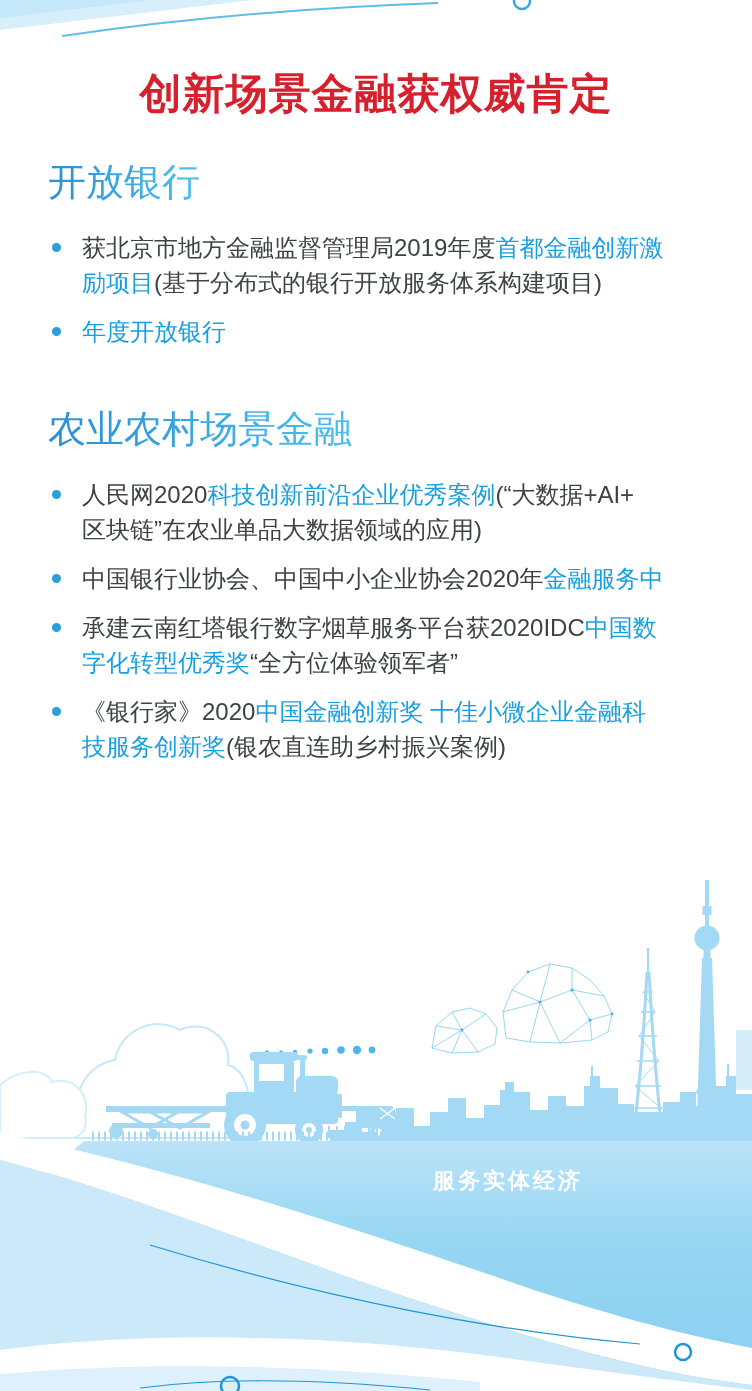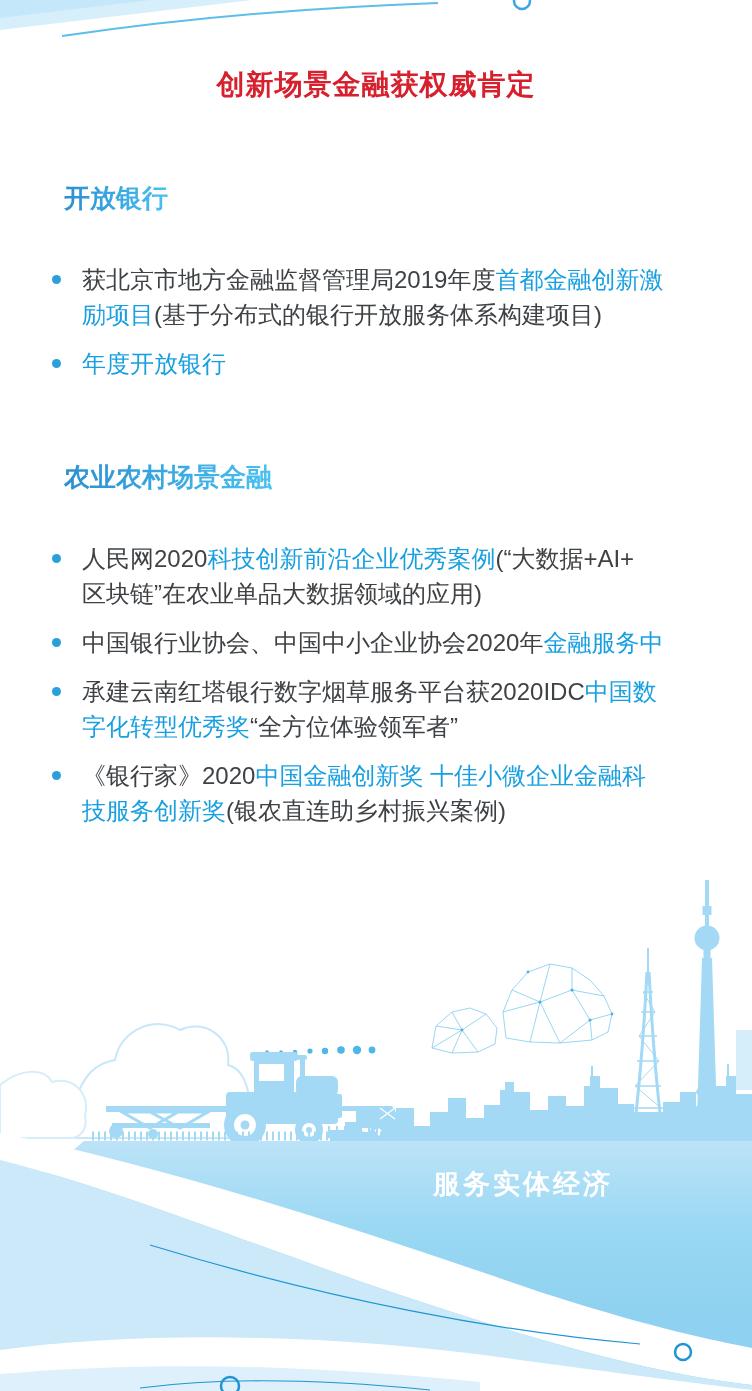--- a/index.html
+++ b/index.html
@@ -4,46 +4,46 @@
 <style>
   html,body{margin:0;padding:0;}
   body{
     width:752px;height:1391px;position:relative;overflow:hidden;background:#ffffff;
     font-family:"Liberation Sans","DejaVu Sans",sans-serif;
   }
   .top-decor{position:absolute;top:0;left:0;z-index:0;}
   .bottom-decor{position:absolute;top:880px;left:0;z-index:0;}
   .page-title{
     position:absolute;top:66px;left:0;width:752px;text-align:center;margin:0;
-    font-size:28px;font-weight:bold;color:#d7202e;letter-spacing:1px;z-index:2;
+    font-size:42px;font-weight:bold;color:#d7202e;letter-spacing:1px;z-index:2;
   }
   .content{position:absolute;top:160px;left:48px;width:670px;z-index:2;}
   .section-heading{
-    margin:16px;font-size:26px;font-weight:bold;line-height:44px;color:#2f9fdb;
+    margin:0;font-size:38px;font-weight:normal;line-height:44px;color:#2f9fdb;
   }
   @supports (-webkit-background-clip:text){
     .section-heading{
       display:inline-block;
       background:linear-gradient(90deg,#2b8fd3 0%,#49c1f0 100%);
       -webkit-background-clip:text;
       -webkit-text-fill-color:transparent;
     }
   }
   .bullet-list{list-style:none;margin:26px 0 0 0;padding:0;}
   .bullet{position:relative;padding-left:34px;margin-bottom:14px;}
   .bullet .dot{
     position:absolute;left:4px;top:13px;width:9px;height:9px;border-radius:50%;
     background:#2aa0d8;
   }
   .line{font-size:24px;line-height:35px;color:#3f4245;white-space:nowrap;}
   .line .hl{color:#189fe0;font-weight:normal;}
   .section + .section{margin-top:58px;}
   .slogan{
     position:absolute;left:433px;top:1166px;z-index:2;margin:0;
-    font-size:27px;font-weight:bold;color:#ffffff;letter-spacing:3px;white-space:nowrap;
+    font-size:22px;font-weight:bold;color:#ffffff;letter-spacing:3px;white-space:nowrap;
   }
 </style>
 </head>
 <body>
 
 <svg class="top-decor" width="752" height="70" viewBox="0 0 752 70">
   <polygon points="0,0 252,0 0,30" fill="#d7eefb"></polygon>
   <polygon points="0,0 150,0 0,18" fill="#c4e7f9"></polygon>
   <path d="M62,36 Q240,10 438,3" stroke="#5fbde9" stroke-width="2" fill="none"></path>
   <circle cx="522" cy="1" r="8" fill="none" stroke="#3aa7e3" stroke-width="2.5"></circle>

